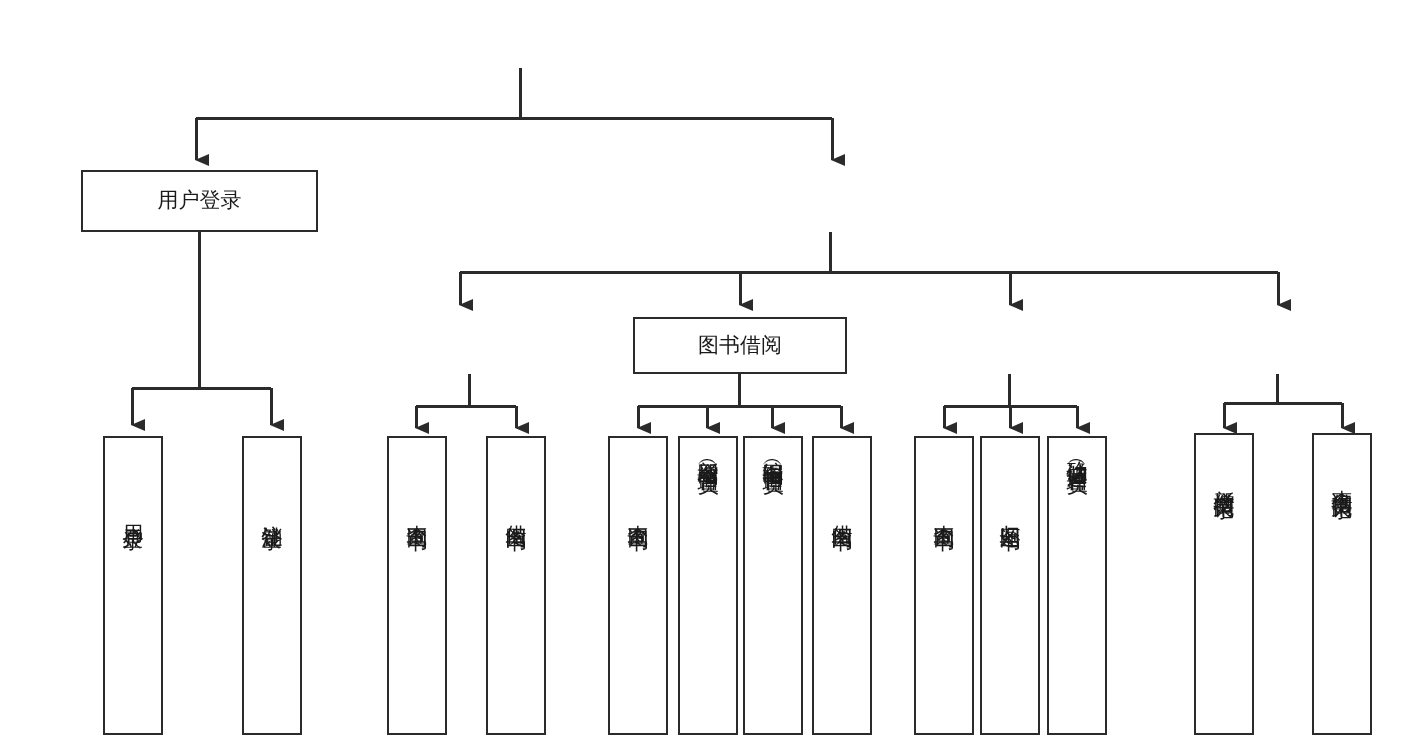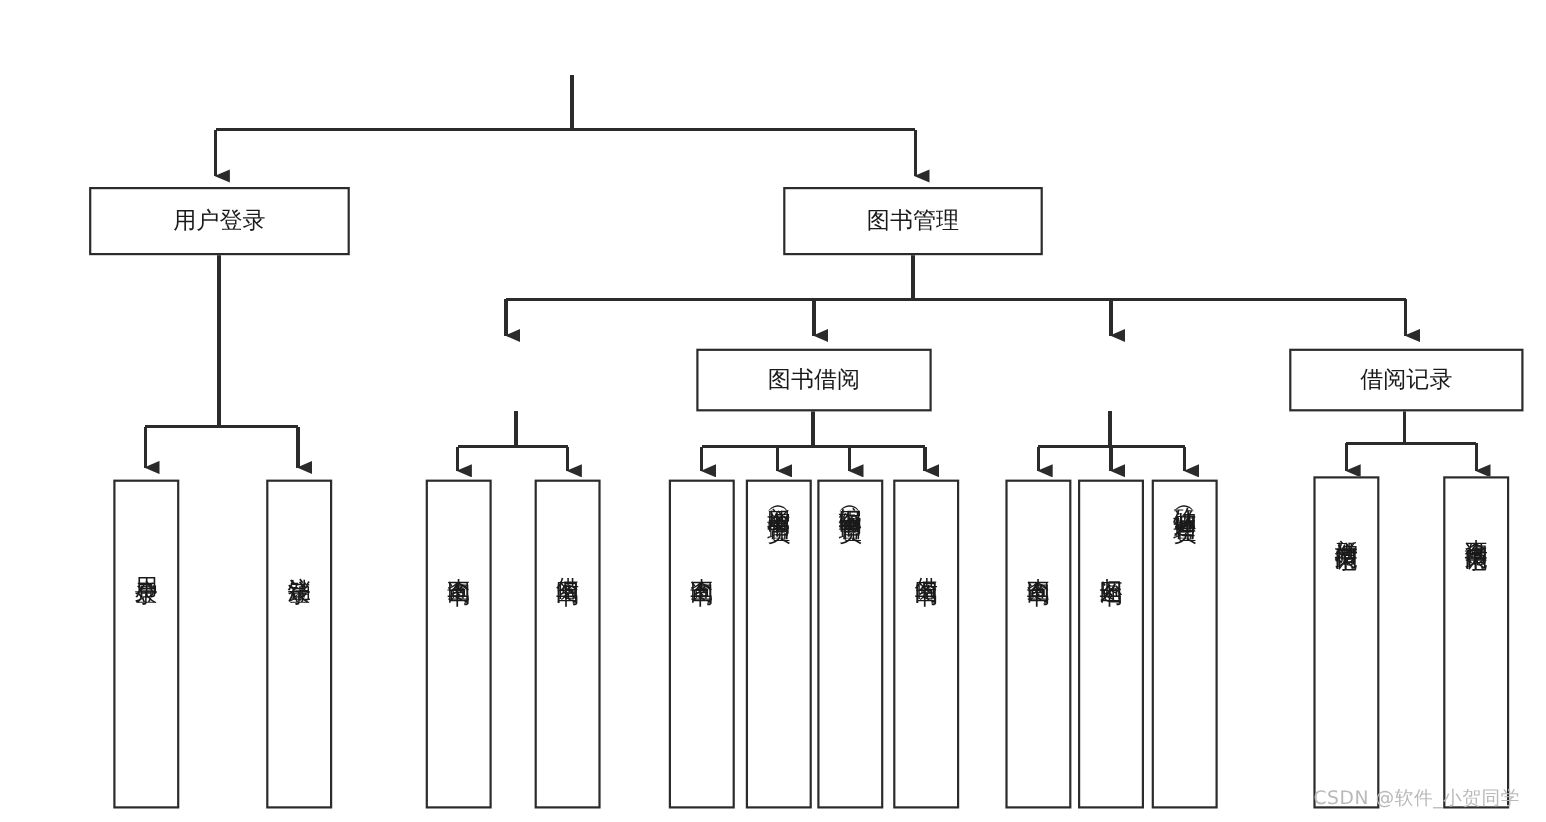--- a/index.html
+++ b/index.html
@@ -112,33 +112,27 @@
       <path d="M 1224 403 L 1224 428" marker-end="url(#arrow)"></path>
       <path d="M 1342 403 L 1342 428" marker-end="url(#arrow)"></path>
     </g>
   </svg>
 
 
   <div class="node h" style="left:81px; top:170px; width:237px; height:62px;">
     <span>用户登录</span>
   </div>
 
-  <div class="node h" style="left:712px; top:170px; width:236px; height:62px;">
-    <span>图书管理</span>
-  </div>
 
 
   <div class="node h" style="left:633px; top:317px; width:214px; height:57px;">
     <span>图书借阅</span>
   </div>
 
 
-  <div class="node h" style="left:1172px; top:317px; width:213px; height:57px;">
-    <span>借阅记录</span>
-  </div>
 
   <div class="node v" style="left:103px; top:436px; width:60px; height:299px; padding-top:70px;">
     <span class="vtext">用户登录</span>
   </div>
 
   <div class="node v" style="left:242px; top:436px; width:60px; height:299px; padding-top:70px;">
     <span class="vtext">注销登录</span>
   </div>
 
   <div class="node v" style="left:387px; top:436px; width:60px; height:299px; padding-top:70px;">
@@ -178,15 +172,14 @@
   </div>
 
   <div class="node v" style="left:1194px; top:433px; width:60px; height:302px; padding-top:38px;">
     <span class="vtext">新增借阅记录</span>
   </div>
 
   <div class="node v" style="left:1312px; top:433px; width:60px; height:302px; padding-top:38px;">
     <span class="vtext">查询借阅记录</span>
   </div>
 
-  <div class="watermark" style="left:1194px; top:714px;">CSDN @软件_小贺同学</div>
 
 </div>
 
 </body></html>

